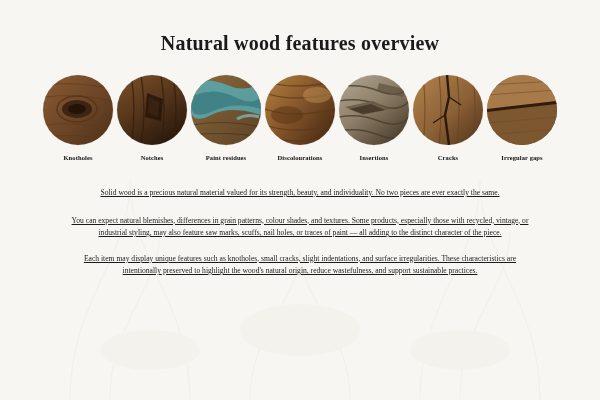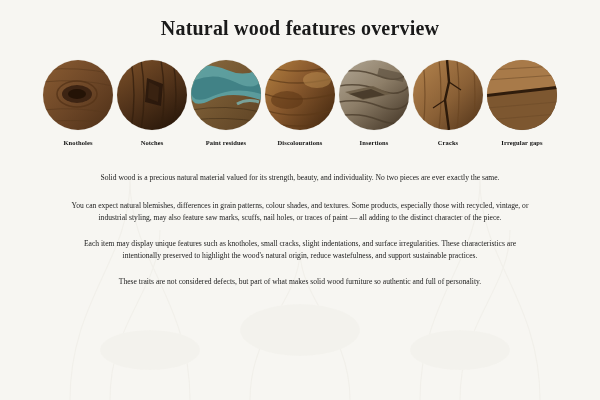--- a/index.html
+++ b/index.html
@@ -31,21 +31,21 @@
     height: 400px;
     pointer-events: none;
     opacity: 0.5;
   }
   .title {
     text-align: center;
     font-size: 20px;
     font-weight: bold;
     letter-spacing: 0.2px;
     margin: 0;
-    padding-top: 17px;
+    padding-top: 32px;
     font-family: "Liberation Serif", serif;
     position: relative;
     z-index: 2;
   }
   .features {
     display: flex;
     justify-content: center;
     align-items: flex-start;
     gap: 0px;
     margin-top: 20px;
@@ -85,20 +85,21 @@
     position: relative;
     z-index: 2;
   }
   .para {
     font-size: 7.6px;
     line-height: 1.65;
     text-align: center;
     margin: 0 0 13px 0;
     color: #1a1a1a;
     font-family: "Liberation Serif", serif;
+    text-decoration: underline;
   }
   .para.first {
     margin-bottom: 15px;
   }
   .para.narrow {
     width: 470px;
     margin-left: auto;
     margin-right: auto;
   }
 </style>
@@ -296,16 +297,15 @@
       </div>
       <div class="feature-label">Irregular gaps</div>
     </div>
 
   </div>
 
   <div class="body-text">
     <p class="para first">Solid wood is a precious natural material valued for its strength, beauty, and individuality. No two pieces are ever exactly the same.</p>
     <p class="para narrow">You can expect natural blemishes, differences in grain patterns, colour shades, and textures. Some products, especially those with recycled, vintage, or industrial styling, may also feature saw marks, scuffs, nail holes, or traces of paint — all adding to the distinct character of the piece.</p>
     <p class="para narrow">Each item may display unique features such as knotholes, small cracks, slight indentations, and surface irregularities. These characteristics are intentionally preserved to highlight the wood's natural origin, reduce wastefulness, and support sustainable practices.</p>
-    <p class="para">These traits are not considered defects, but part of what makes solid wood furniture so authentic and full of personality.</p>
   </div>
 
 </div>
 
 </body></html>

